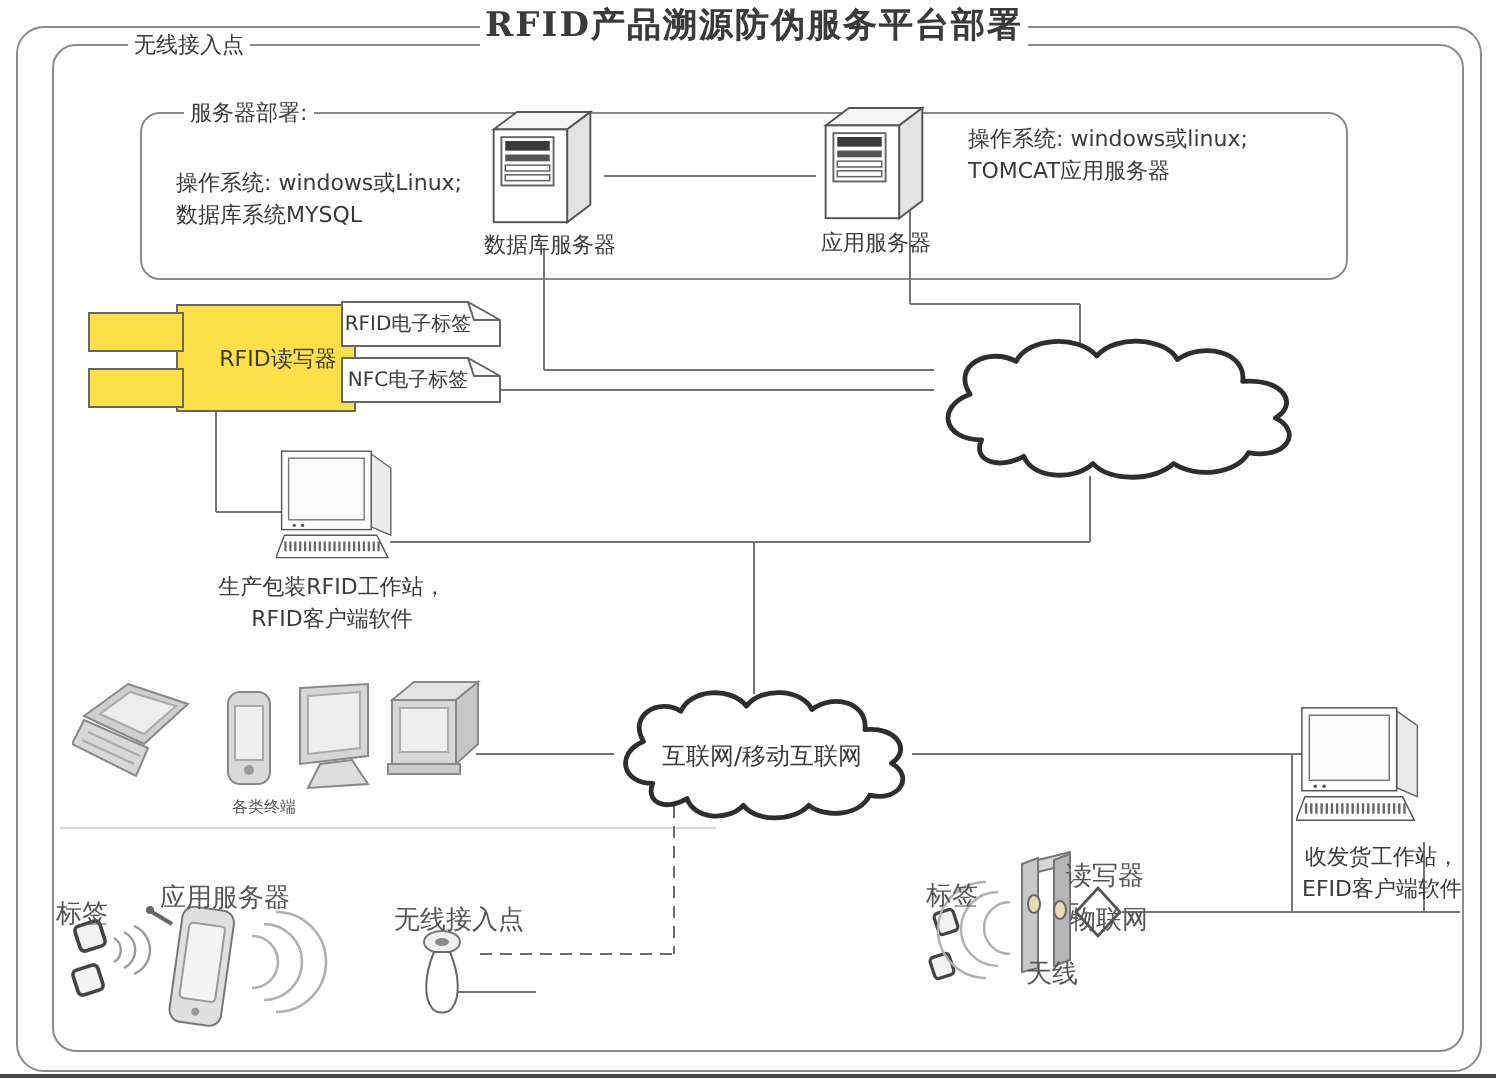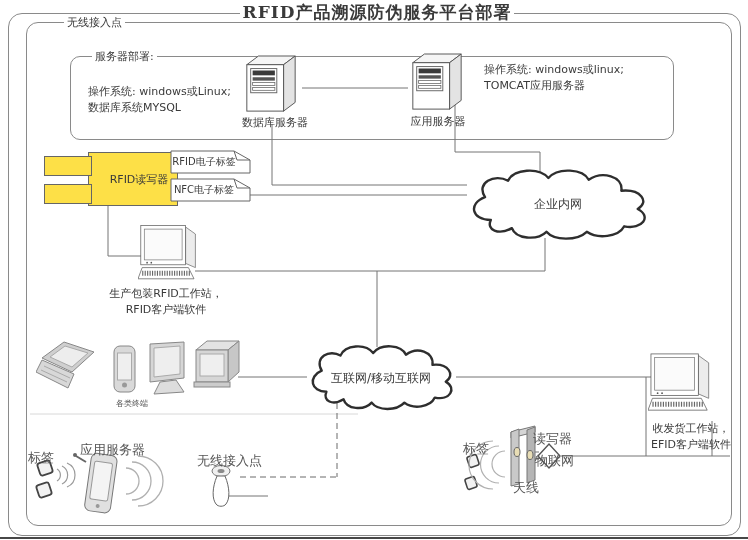--- a/index.html
+++ b/index.html
@@ -218,21 +218,20 @@
   <div class="lbl t11" style="left:64px;top:15px;">无线接入点</div>
   <div class="lbl t11" style="left:92px;top:49px;">服务器部署:</div>
 
   <div class="txt t11" style="left:88px;top:84px;width:162px;">操作系统: windows或Linux;
 数据库系统MYSQL</div>
   <div class="txt t11 ctr" style="left:230px;top:115px;width:90px;">数据库服务器</div>
   <div class="txt t11" style="left:484px;top:62px;width:184px;">操作系统: windows或linux;
 TOMCAT应用服务器</div>
   <div class="txt t11 ctr" style="left:396px;top:114px;width:84px;">应用服务器</div>
 
-  <div class="txt t12 ctr" style="left:472px;top:196px;width:172px;">企业内网</div>
   <div class="txt t11 ctr" style="left:94px;top:286px;width:144px;">生产包装RFID工作站，
 RFID客户端软件</div>
 
   <div class="txt t12 ctr" style="left:306px;top:370px;width:150px;">互联网/移动互联网</div>
   <div class="txt t11 ctr" style="left:632px;top:421px;width:118px;">收发货工作站，
 EFID客户端软件</div>
 
   <div class="txt t8 ctr" style="left:92px;top:398px;width:80px;">各类终端</div>
   <div class="txt t7" style="left:28px;top:449px;">标签</div>
   <div class="txt t7" style="left:80px;top:441px;">应用服务器</div>

